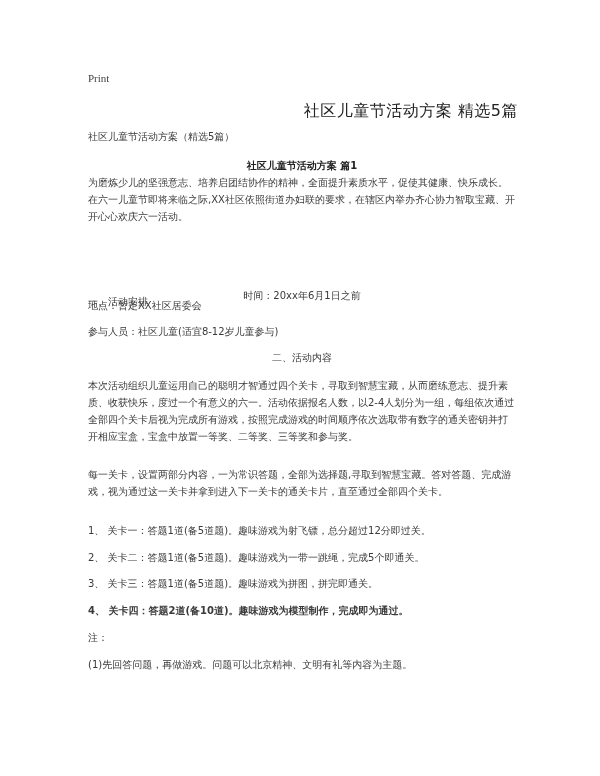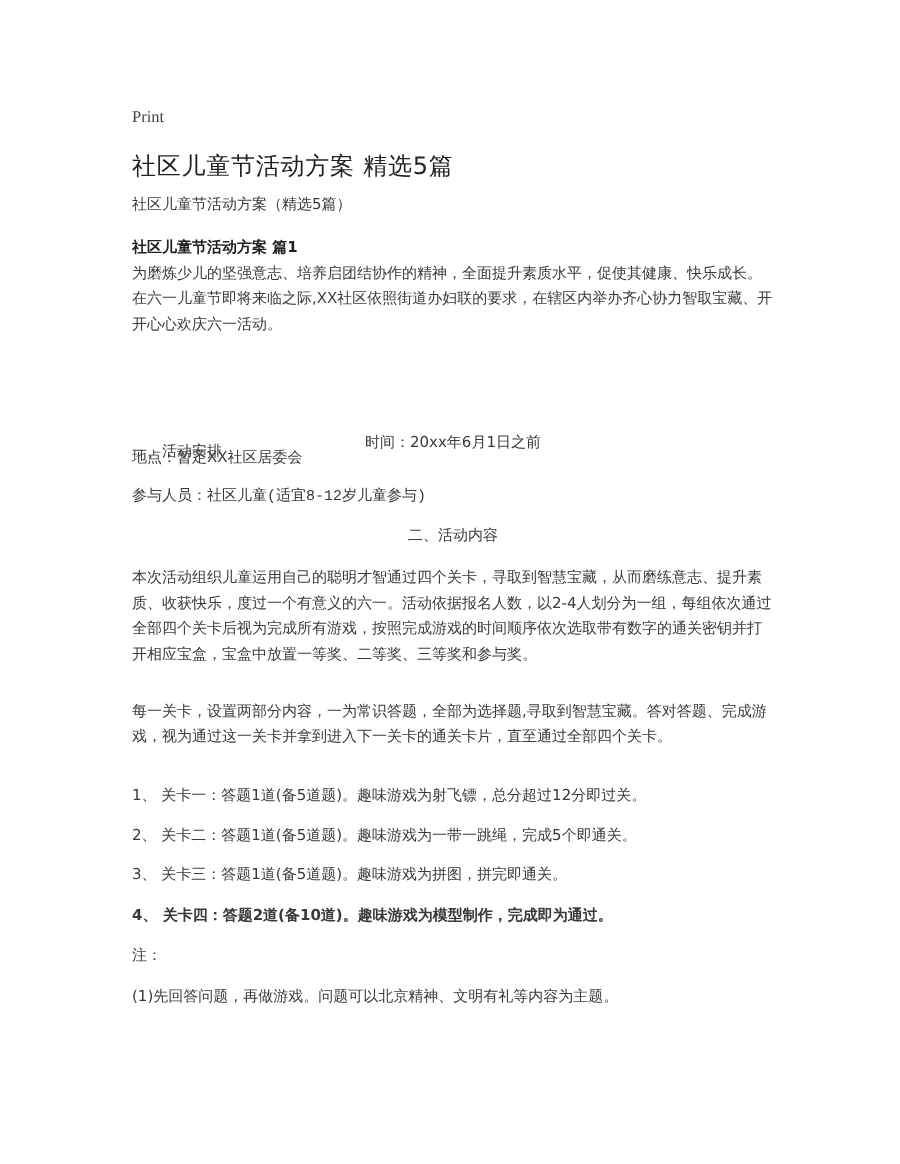--- a/index.html
+++ b/index.html
@@ -27,44 +27,45 @@
       top: 72px;
       font-family: "Liberation Serif", "DejaVu Serif", serif;
       font-size: 11px;
       color: #444;
     }
     .doc-title {
       position: absolute;
       left: 0;
       top: 101px;
       width: 430px;
-      text-align: left;
+      text-align: right;
       font-size: 16px;
       color: #222;
       letter-spacing: 0.5px;
     }
     .p {
       position: absolute;
       left: 0;
       width: 428px;
       font-size: 10px;
       line-height: 17px;
       color: #3a3a3a;
     }
     .subtitle { top: 128px; }
     .section-head {
       top: 157px;
       font-weight: bold;
       color: #222;
+      text-align: center;
     }
     .intro { top: 174px; }
     .h1 { top: 245px; margin-top: 48px; }
     .time { top: 287px; text-align: center; }
     .place { top: 297px; }
-    .people { top: 323px; font-family: Liberation Mono, monospace; }
+    .people { top: 323px; }
     .h2 { top: 349px; text-align: center; }
     .content { top: 377px; }
     .rules { top: 466px; }
     .item1 { top: 522px; }
     .item2 { top: 549px; }
     .item3 { top: 575px; }
     .item4 { top: 602px; font-weight: bold; }
     .note { top: 629px; }
     .note1 { top: 656px; }
   </style>

